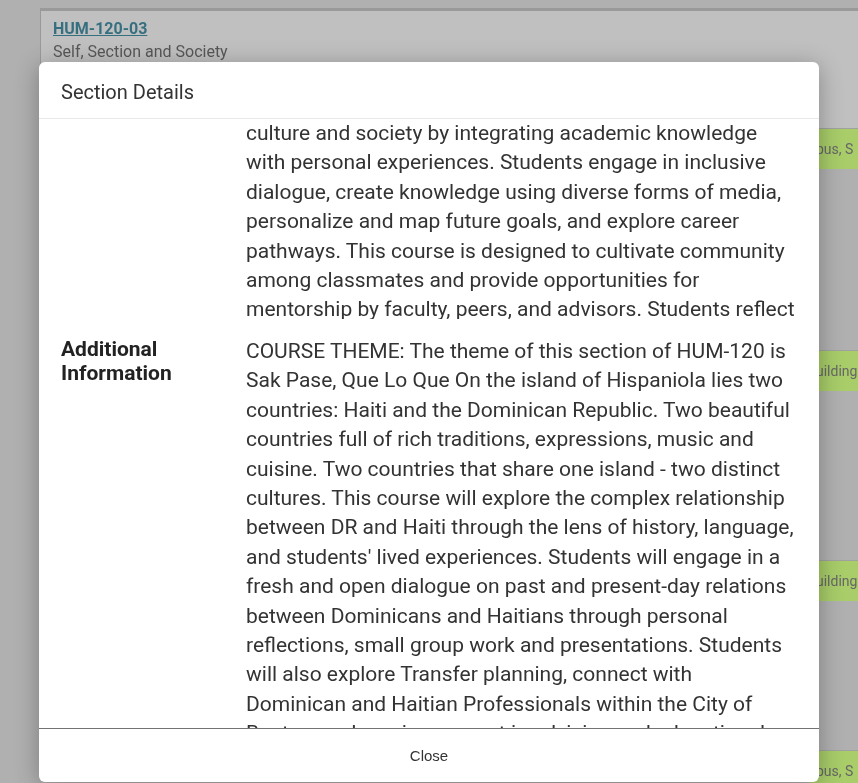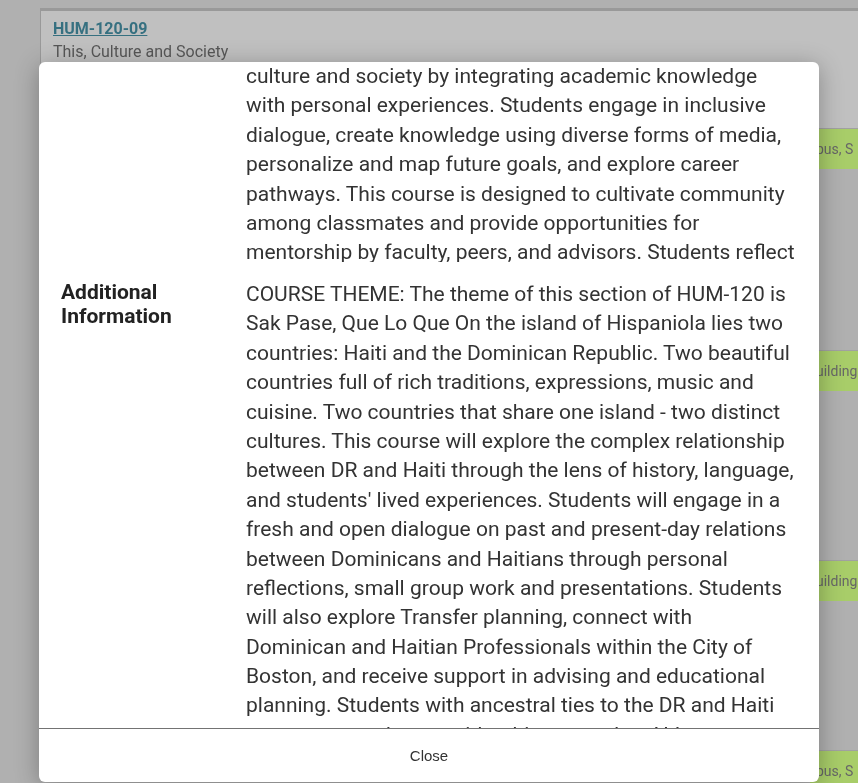--- a/index.html
+++ b/index.html
@@ -131,32 +131,35 @@
       font-size: 15px; color: #333;
       cursor: pointer;
       padding: 4px 12px;
     }
   </style>
 </head>
 <body>
 
 <div class="bg-layer">
   <div class="course-block">
-    <a class="course-link">HUM-120-09</a>
-    <div class="course-subtitle">This, Culture and Society</div>
+    <a class="course-link">HUM-120-03</a>
+    <div class="course-subtitle">Self, Section and Society</div>
   </div>
   <div class="bg-row" style="top:128px">pus, S</div>
   <div class="bg-row" style="top:350px">uilding</div>
   <div class="bg-row" style="top:560px">uilding</div>
   <div class="bg-row" style="top:750px">pus, S</div>
 </div>
 
 <div class="modal-overlay"></div>
 
 <div class="modal">
+  <div class="modal-header">
+    <h2 class="modal-title">Section Details</h2>
+  </div>
   <div class="modal-body">
 
     <div class="detail-row">
       <div class="detail-label"></div>
       <div class="detail-value desc-scroll">
         <div>culture and society by integrating academic knowledge with personal experiences. Students engage in inclusive dialogue, create knowledge using diverse forms of media, personalize and map future goals, and explore career pathways. This course is designed to cultivate community among classmates and provide opportunities for mentorship by faculty, peers, and advisors. Students reflect on their role in creating a more just society that advances equity and values community cultural wealth. Each course section examines self, culture and society through a specific academic theme. Students choose a section based on their interests. This course satisfies the General Education Elective requirement.</div>
       </div>
     </div>
 
     <div class="detail-row">

